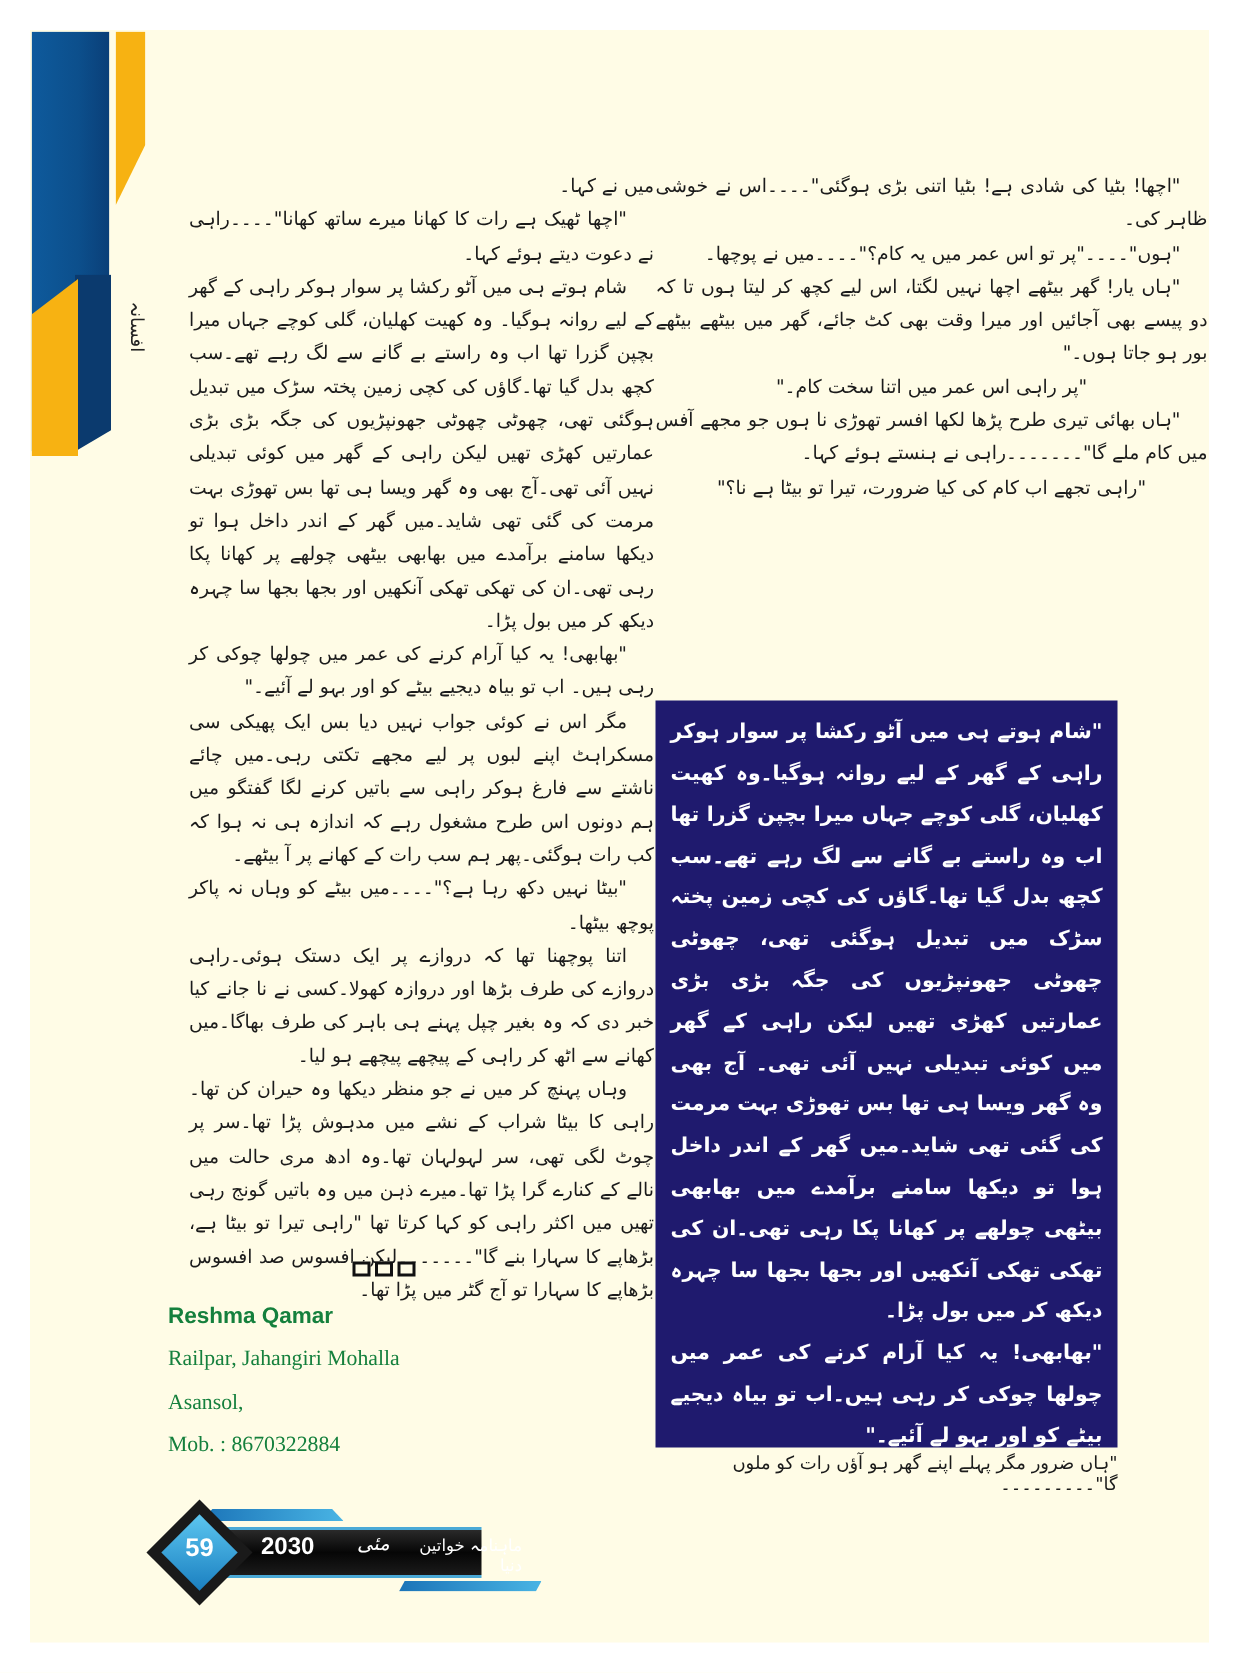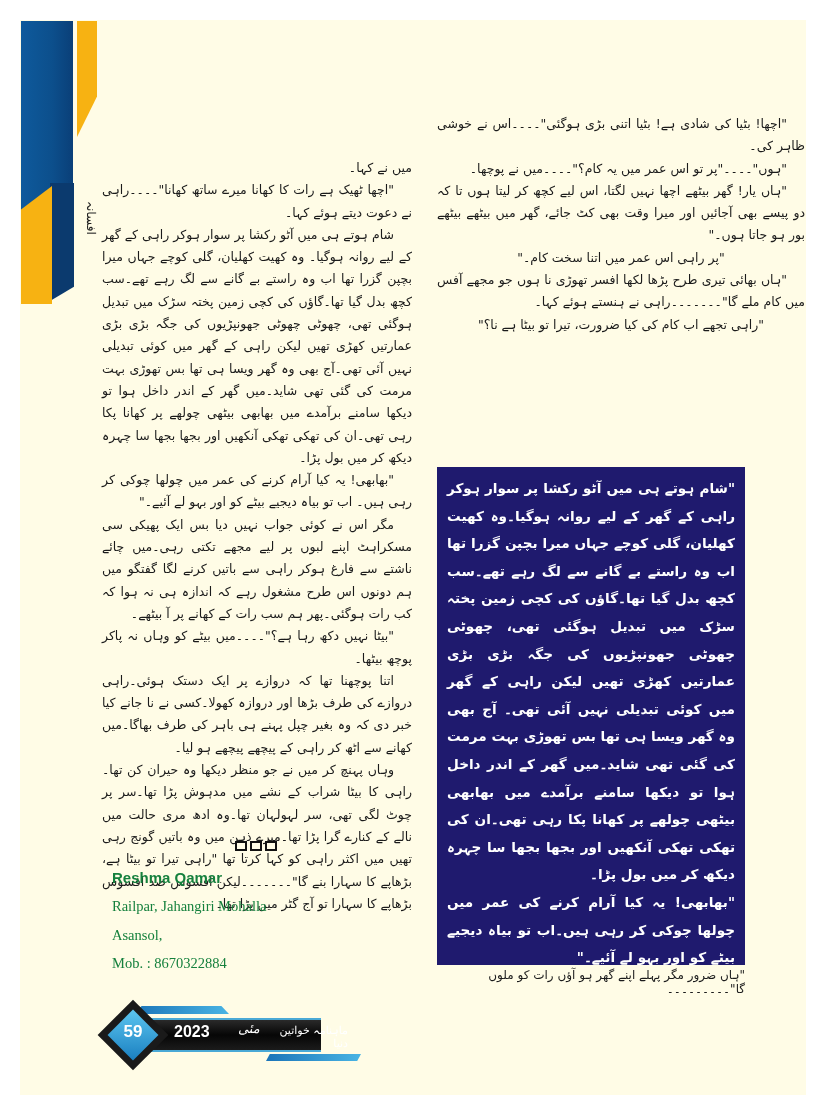--- a/index.html
+++ b/index.html
@@ -39,21 +39,21 @@
   }
 
   .col {
     position: absolute; direction: rtl; text-align: justify;
     font-family: "DejaVu Sans", sans-serif; color: #1b1b1b;
     font-size: 12.5px; line-height: 22.3px;
   }
   .col p { margin: 0; }
   .col p.indent { text-indent: 18px; }
   .col p.center { text-align: center; }
-  .col-left { left: 102px; top: 113px; width: 310px; margin-top: 44px; }
+  .col-left { left: 126px; top: 113px; width: 310px; }
   .col-right { left: 437px; top: 113px; width: 368px; }
 
   .pull-quote {
     position: absolute; left: 437px; top: 467px; width: 308px; height: 498px;
     background: #1f1a6e; color: #ffffff; direction: rtl; text-align: justify;
     padding: 8px 10px 6px 10px;
     font-family: "DejaVu Sans", sans-serif; font-size: 13.6px; line-height: 27.6px;
     font-weight: bold;
   }
   .pull-quote p { margin: 0; }
@@ -174,16 +174,16 @@
   <div class="line">Mob. : 8670322884</div>
 </div>
 
 <div class="footer">
   <div class="accent-top"></div>
   <div class="bar"></div>
   <div class="accent-bottom"></div>
   <div class="diamond"></div>
   <div class="diamond-inner"></div>
   <div class="page-num">59</div>
-  <div class="year">2023</div>
+  <div class="year">2030</div>
   <div class="month">مئی</div>
   <div class="mag-name">ماہنامہ خواتین دنیا</div>
 </div>
 
 </body></html>

